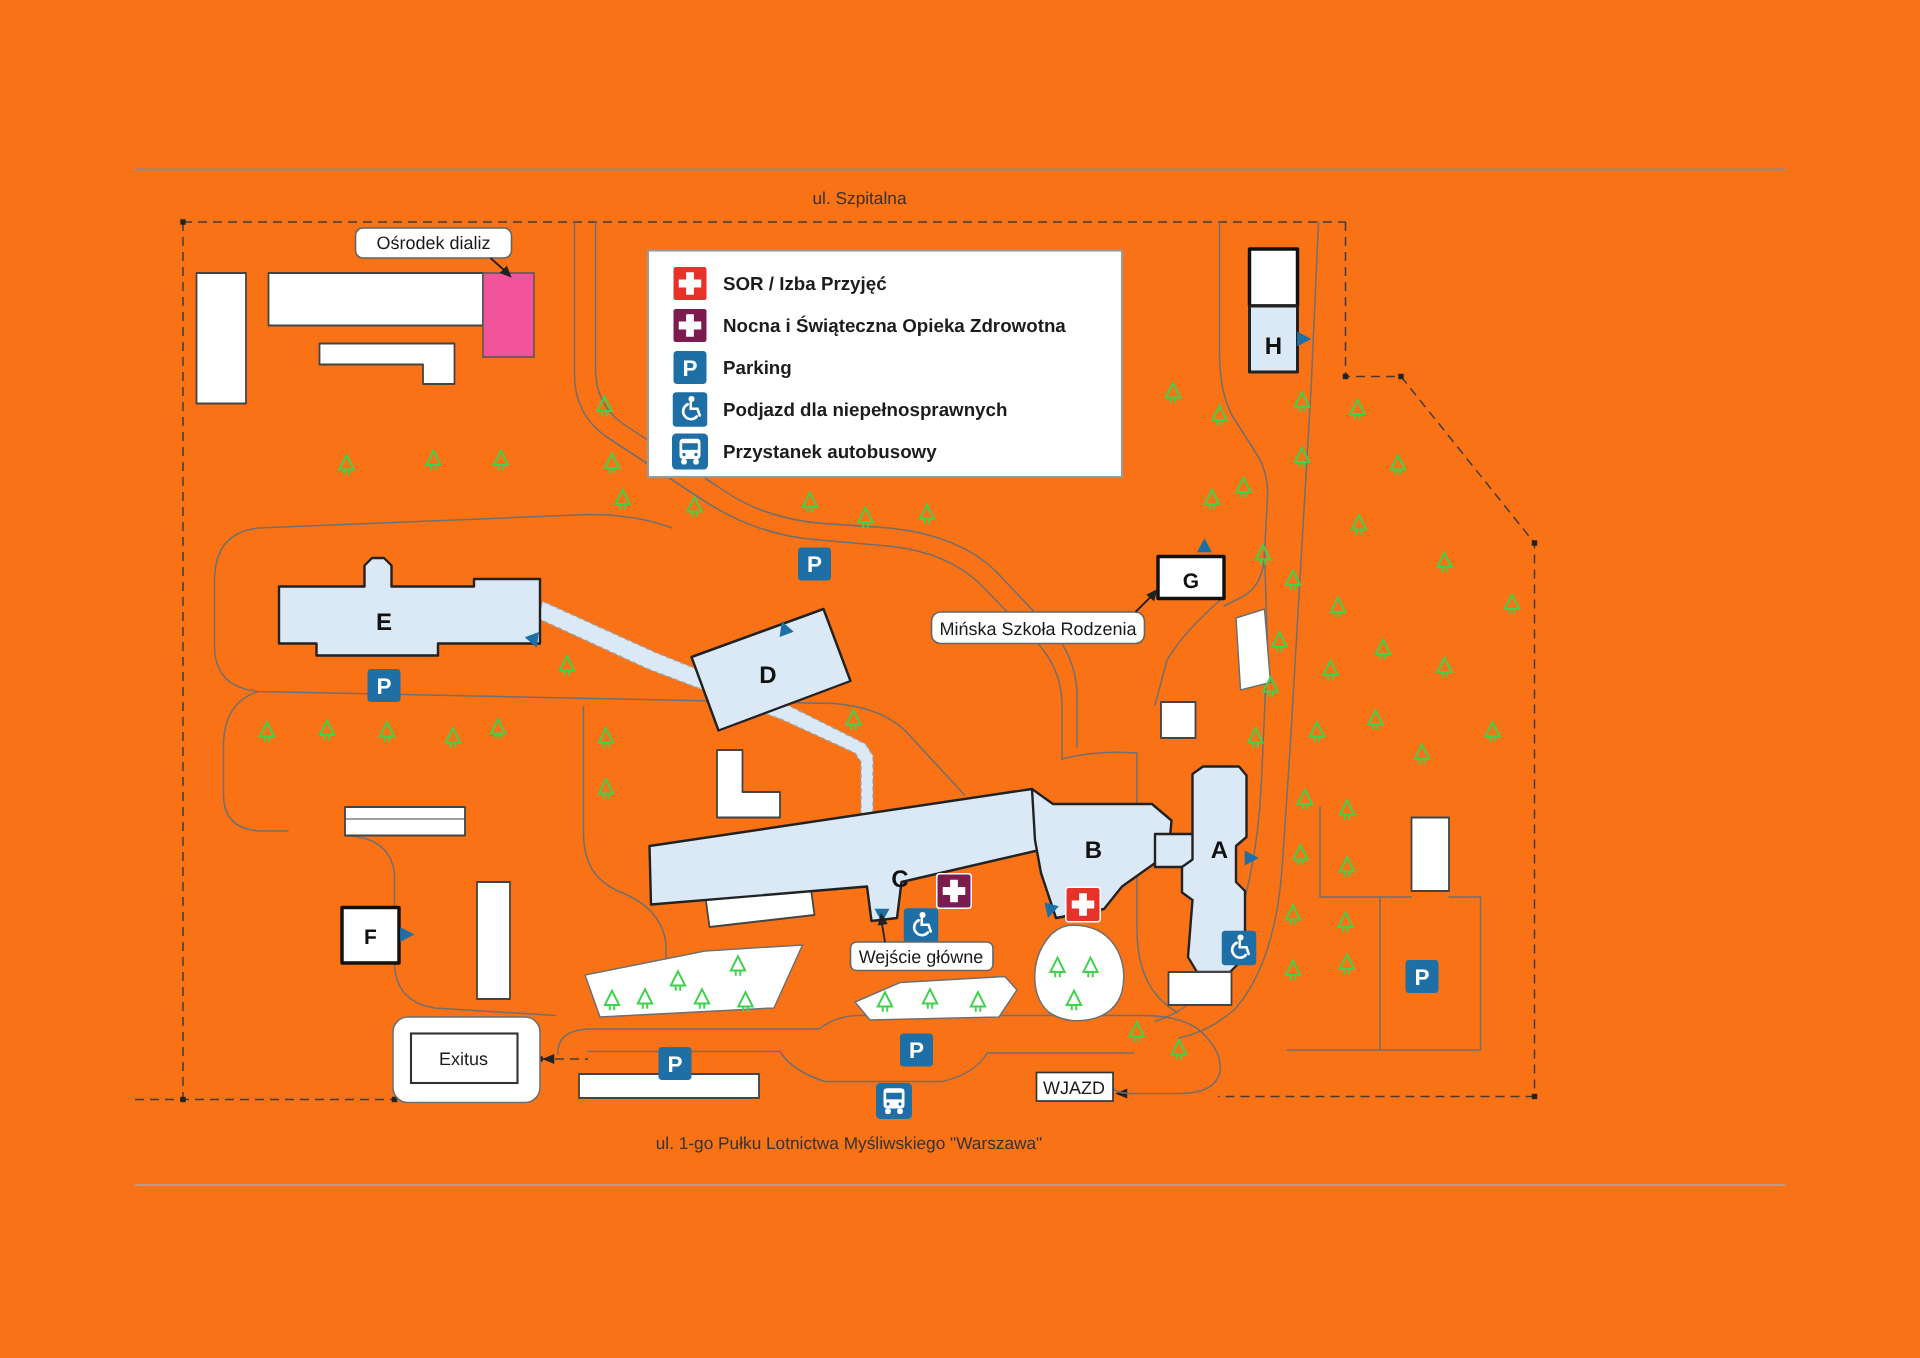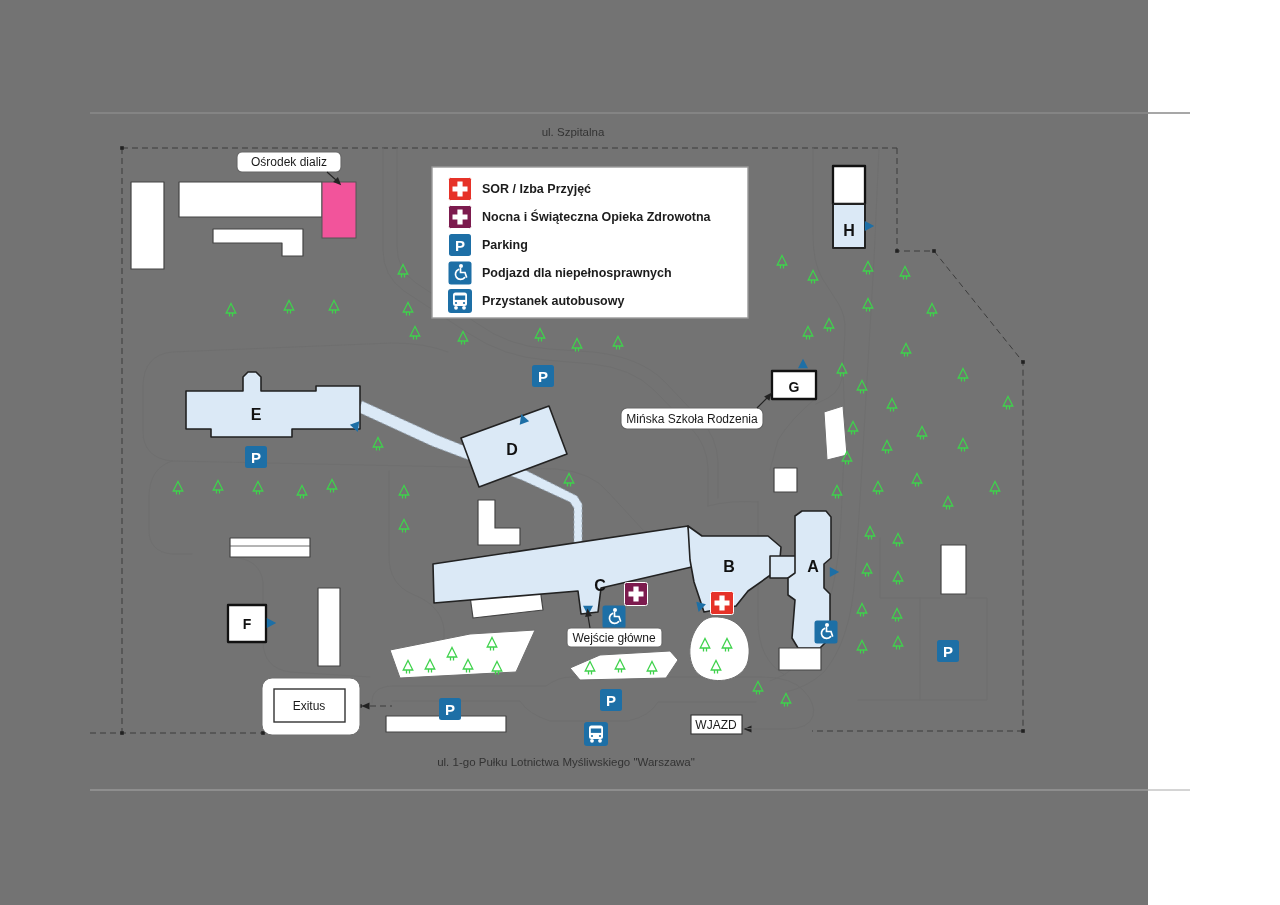--- a/index.html
+++ b/index.html
@@ -1,16 +1,16 @@
 <!DOCTYPE html>
 <html><head>
 <meta charset="utf-8">
 <style>
   html,body{margin:0;padding:0;background:#fff;}
-  .stage{width:1148px;height:905px;position:relative;background:#737373;font-family:"Liberation Sans",sans-serif;}
+  .stage{width:1280px;height:905px;position:relative;background:#f97316;font-family:"Liberation Sans",sans-serif;}
   svg text{font-family:"Liberation Sans",sans-serif;}
   .road{fill:none;stroke:#6f6f6f;stroke-width:1;stroke-linecap:round;stroke-linejoin:round;}
   .island{fill:#fff;stroke:#6f6f6f;stroke-width:1;stroke-linejoin:round;}
   .bound{fill:none;stroke:#3c3c3c;stroke-width:1;stroke-dasharray:6 4;}
   .bldg{fill:#dbe9f6;stroke:#222;stroke-width:1.6;stroke-linejoin:round;}
   .bldgw{fill:#fff;stroke:#444;stroke-width:1.2;stroke-linejoin:round;}
   .thick{stroke-width:2.3;stroke:#111;}
   .pink{fill:#f2549b;stroke:#555;stroke-width:1;}
   .corridor{fill:#dbe9f6;stroke:#98a6b3;stroke-width:0.9;stroke-dasharray:3 2;}
   .blet{font-weight:700;font-size:16px;fill:#111;text-anchor:middle;}

